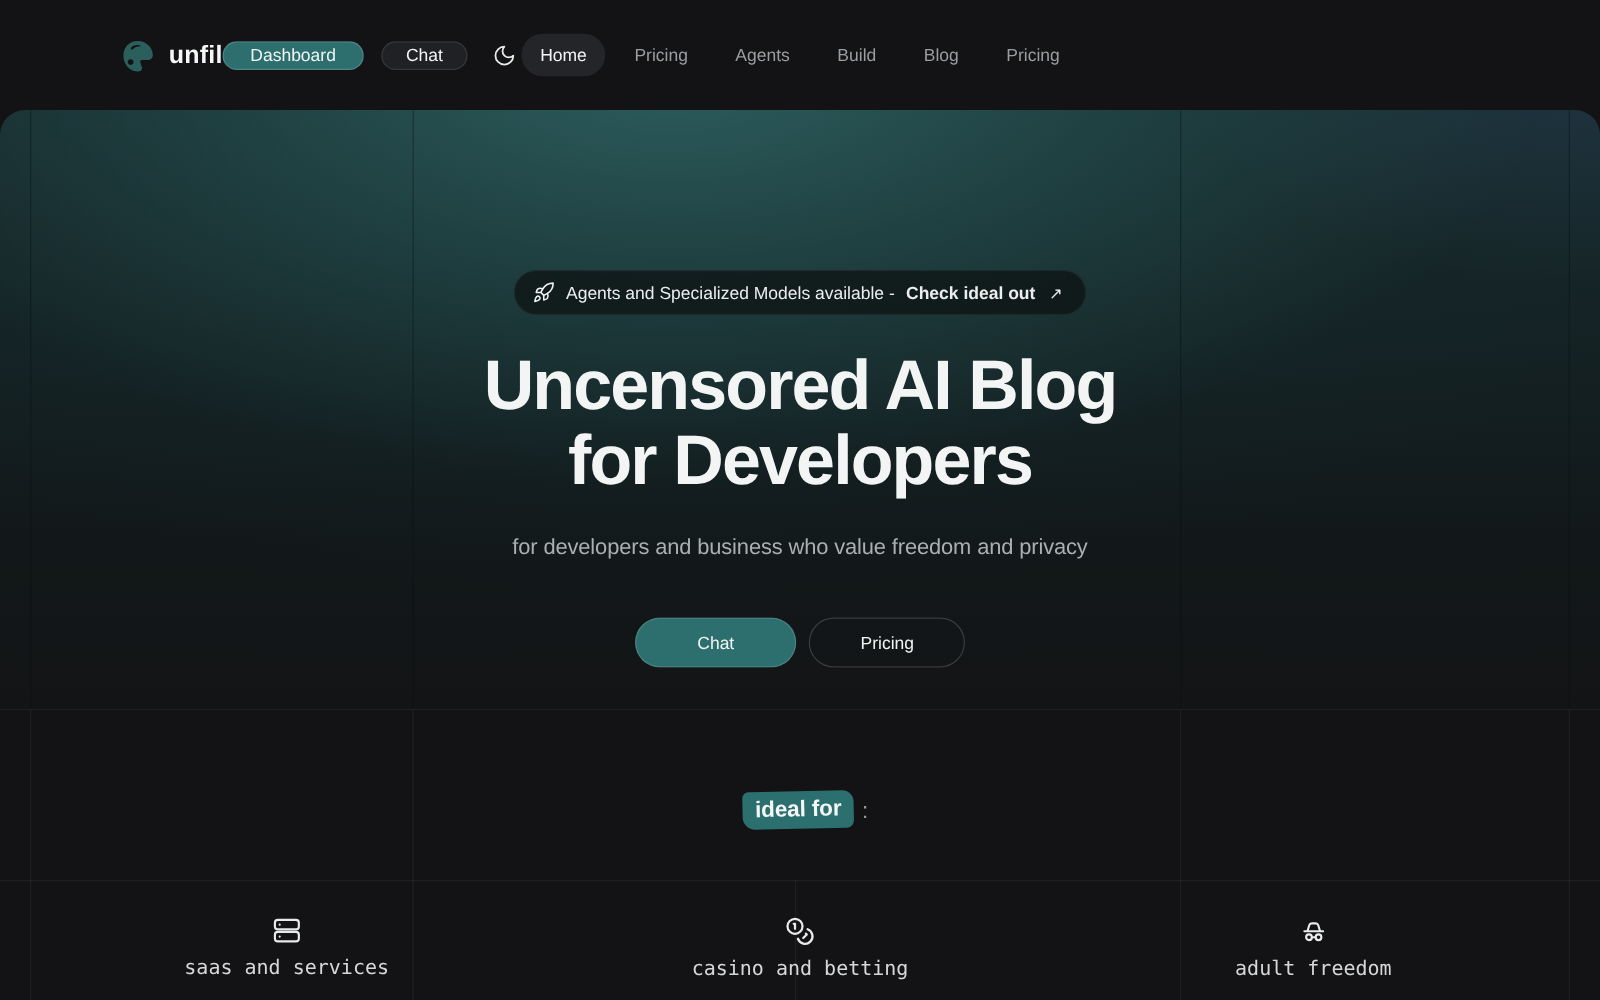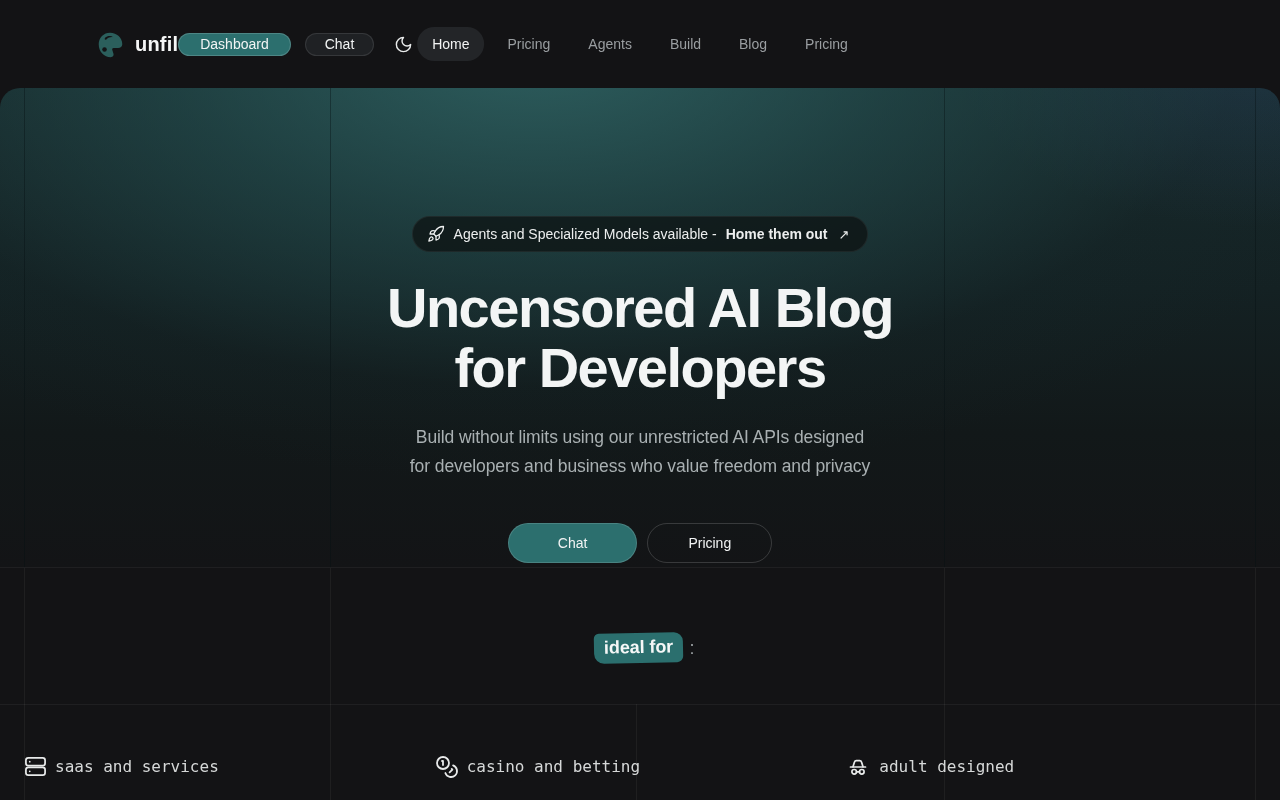--- a/index.html
+++ b/index.html
@@ -74,21 +74,21 @@
   .ideal-band{
     height:136px;display:flex;align-items:center;justify-content:center;box-sizing:border-box;padding-top:24px;
     color:#989ea0;font-size:18px;letter-spacing:-.1px;
   }
   .ideal-band .hl{
     display:inline-block;background:#2b6f6e;color:#f5f7f7;font-weight:bold;
     padding:4px 10px 5px;margin:0 6px 0 9px;border-radius:5px 9px 6px 10px;transform:rotate(-1.2deg);
   }
   .features{position:relative;height:96px;display:flex;padding:0 24px;box-sizing:border-box;}
   .feature{
-    flex:1;display:flex;flex-direction:row;align-items:center;justify-content:flex-start;
+    flex:1;display:flex;flex-direction:column;align-items:center;justify-content:flex-start;
     padding-top:29px;gap:8px;cursor:default;
   }
   .feature .label{
     font-family:"DejaVu Sans Mono","Liberation Mono",monospace;
     font-size:16px;color:#d6d8d8;letter-spacing:0;white-space:nowrap;
   }
   .feature svg{display:block;}
   .mid-vline{position:absolute;top:0;bottom:0;width:1px;background:rgba(255,255,255,.05);}
 </style>
 </head>
@@ -140,31 +140,30 @@
       <div class="badge">
         <span style="display:flex;">
           <svg width="18" height="18" viewBox="0 0 24 24" fill="none" stroke="#eef0f0" stroke-width="1.7" stroke-linecap="round" stroke-linejoin="round">
             <path d="M4.5 16.5c-1.5 1.26-2 5-2 5s3.74-.5 5-2c.71-.84.7-2.13-.09-2.91a2.18 2.18 0 0 0-2.91-.09z"></path>
             <path d="m12 15-3-3a22 22 0 0 1 2-3.95A12.88 12.88 0 0 1 22 2c0 2.72-.78 7.5-6 11a22.35 22.35 0 0 1-4 2z"></path>
             <path d="M9 12H4s.55-3.03 2-4c1.62-1.08 5 0 5 0"></path>
             <path d="M12 15v5s3.03-.55 4-2c1.08-1.62 0-5 0-5"></path>
           </svg>
         </span>
         <span>Agents and Specialized Models available -</span>
-        <b>Home them out</b>
+        <b>Check ideal out</b>
         <span class="arrow">↗</span>
       </div>
 
       <h1>
         <div>Uncensored AI Blog</div>
         <div>for Developers</div>
       </h1>
 
       <div class="subtitle">
-        <div>Build without limits using our unrestricted AI APIs designed</div>
         <div>for developers and business who value freedom and privacy</div>
       </div>
 
       <div class="cta-row">
         <button class="cta cta-primary">Chat</button>
         <button class="cta cta-ghost">Pricing</button>
       </div>
     </div>
   </section>
 
@@ -210,19 +209,19 @@
       <div class="feature">
         <span>
           <svg width="26" height="24" viewBox="0 0 26 24" fill="none" stroke="#e8eaea" stroke-width="1.7" stroke-linecap="round" stroke-linejoin="round">
             <path d="M5.5 12h15"></path>
             <path d="M8 11.8l1.4-4.6A2.1 2.1 0 0 1 11.4 5.7h3.2a2.1 2.1 0 0 1 2 1.5l1.4 4.6"></path>
             <circle cx="9.2" cy="16.8" r="2.3"></circle>
             <circle cx="16.8" cy="16.8" r="2.3"></circle>
             <path d="M11.5 16.8h3"></path>
           </svg>
         </span>
-        <span class="label">adult designed</span>
+        <span class="label">adult freedom</span>
       </div>
 
     </div>
   </div>
 
 </div>
 
 </body></html>

